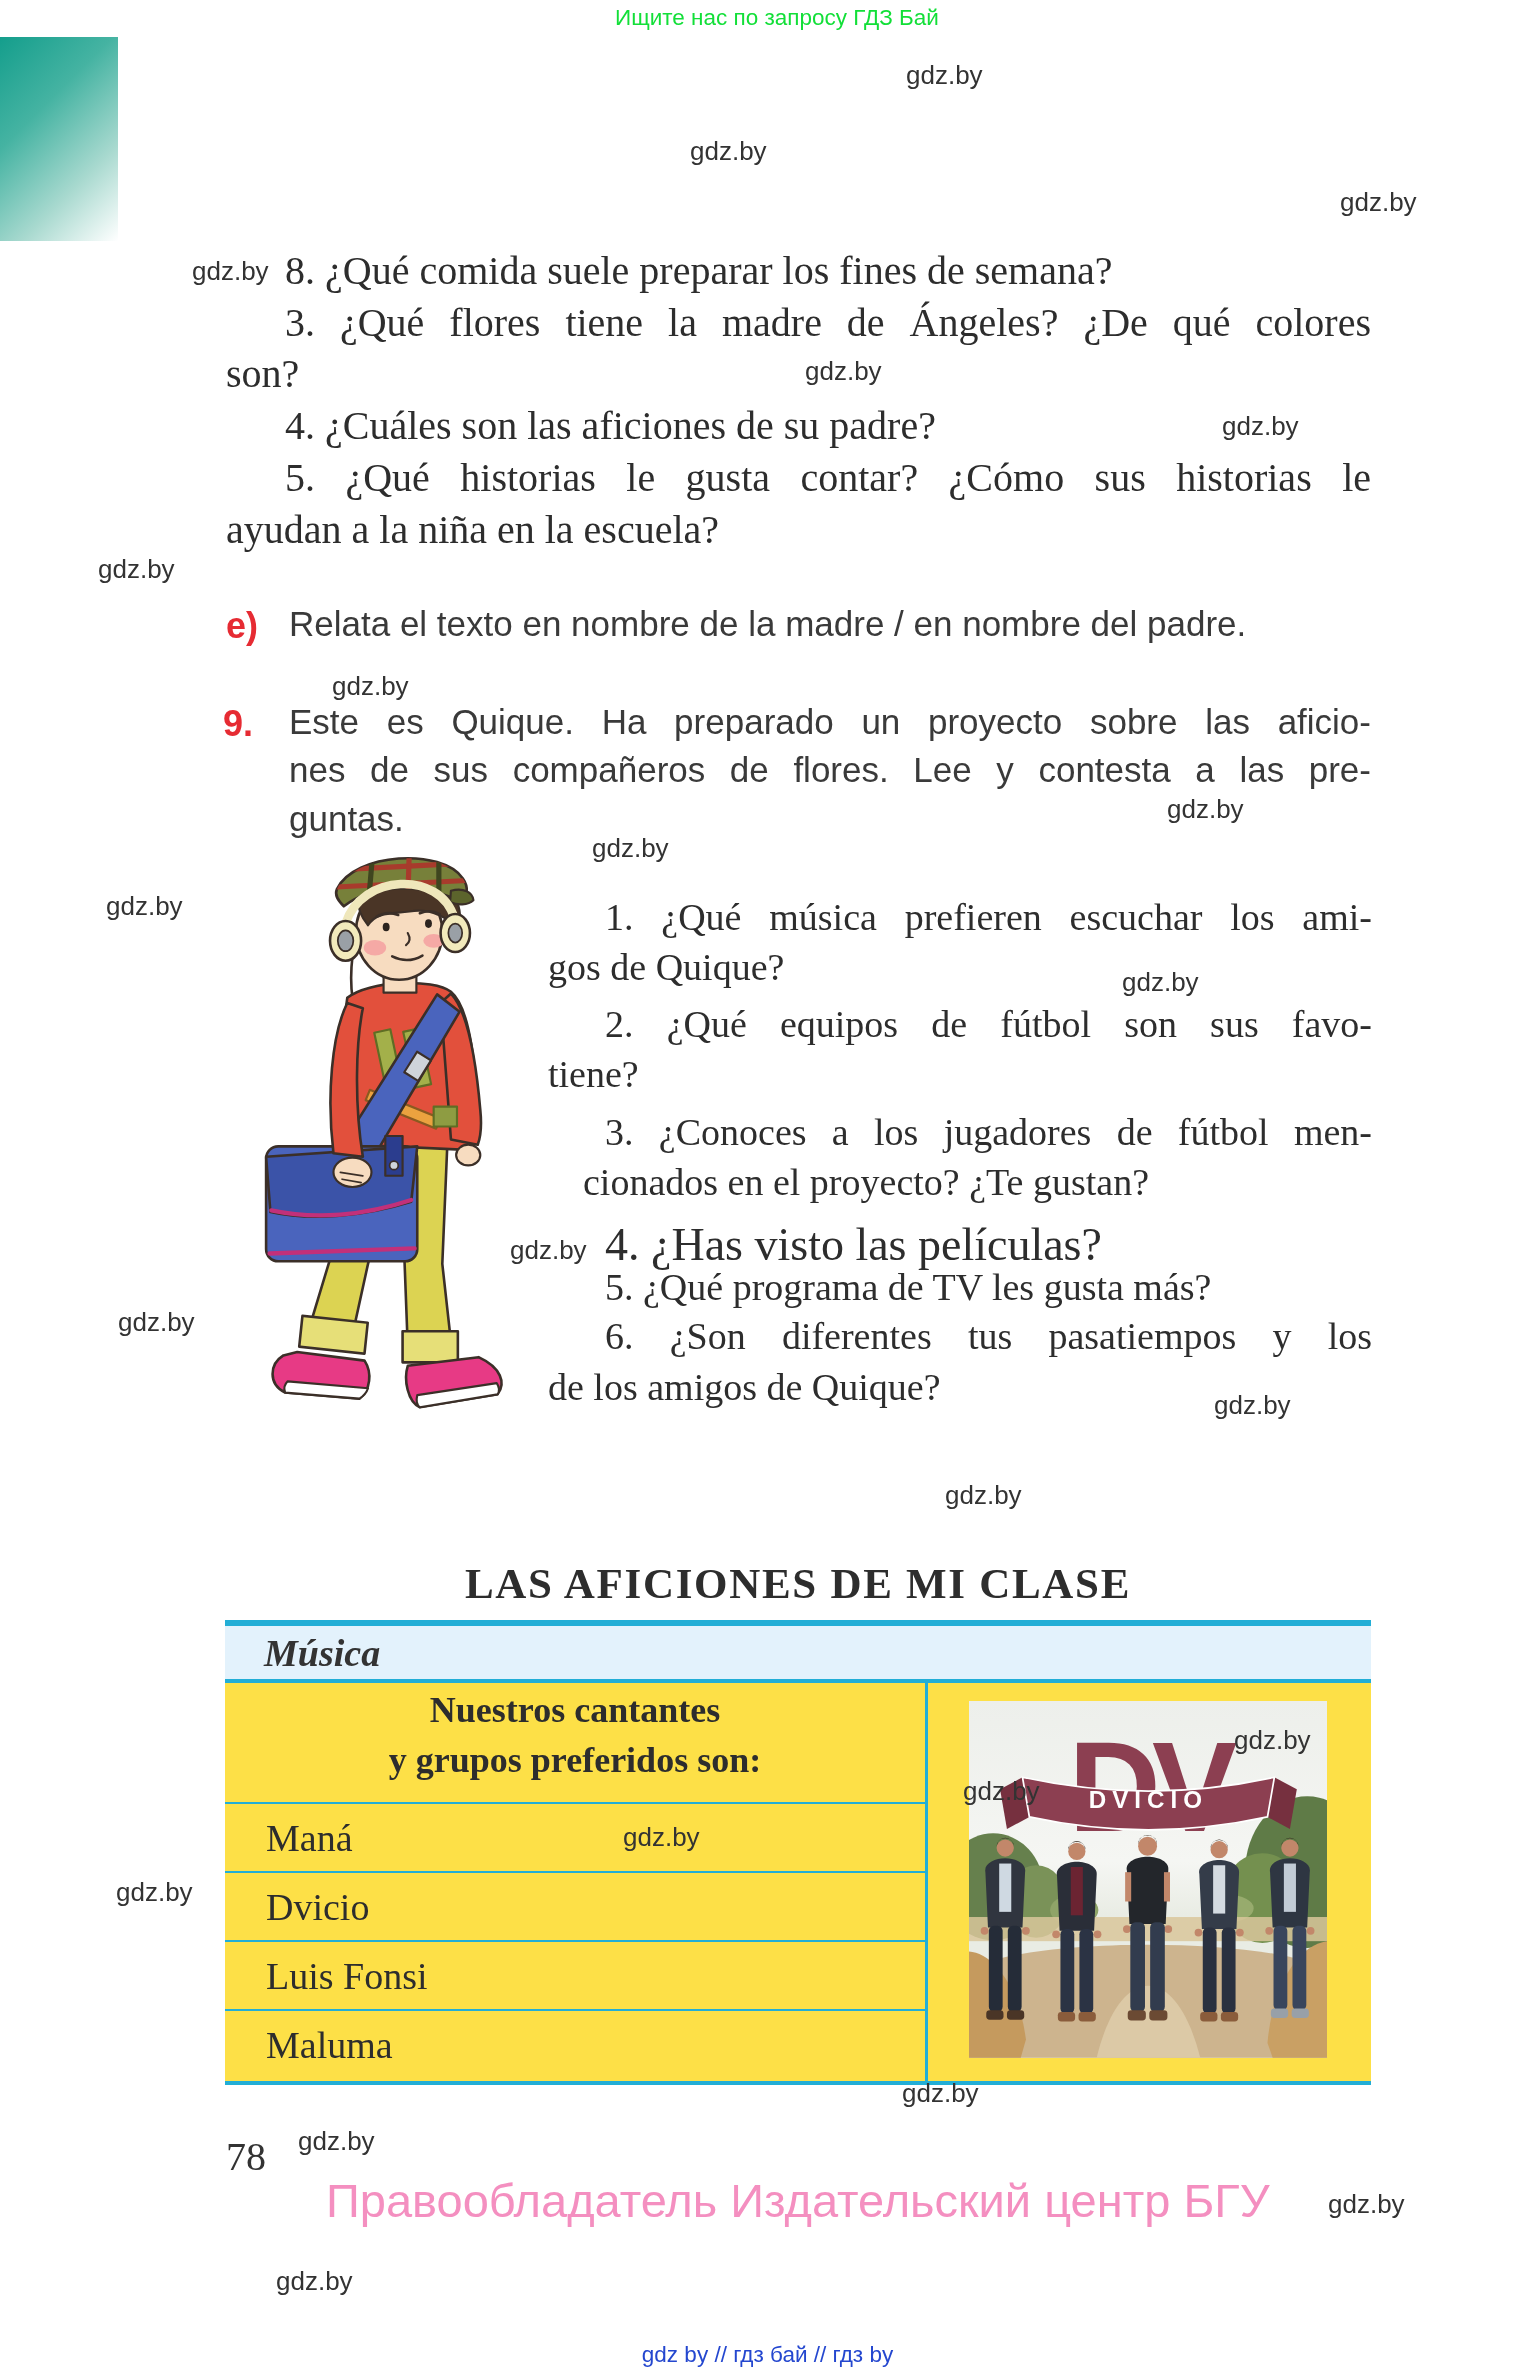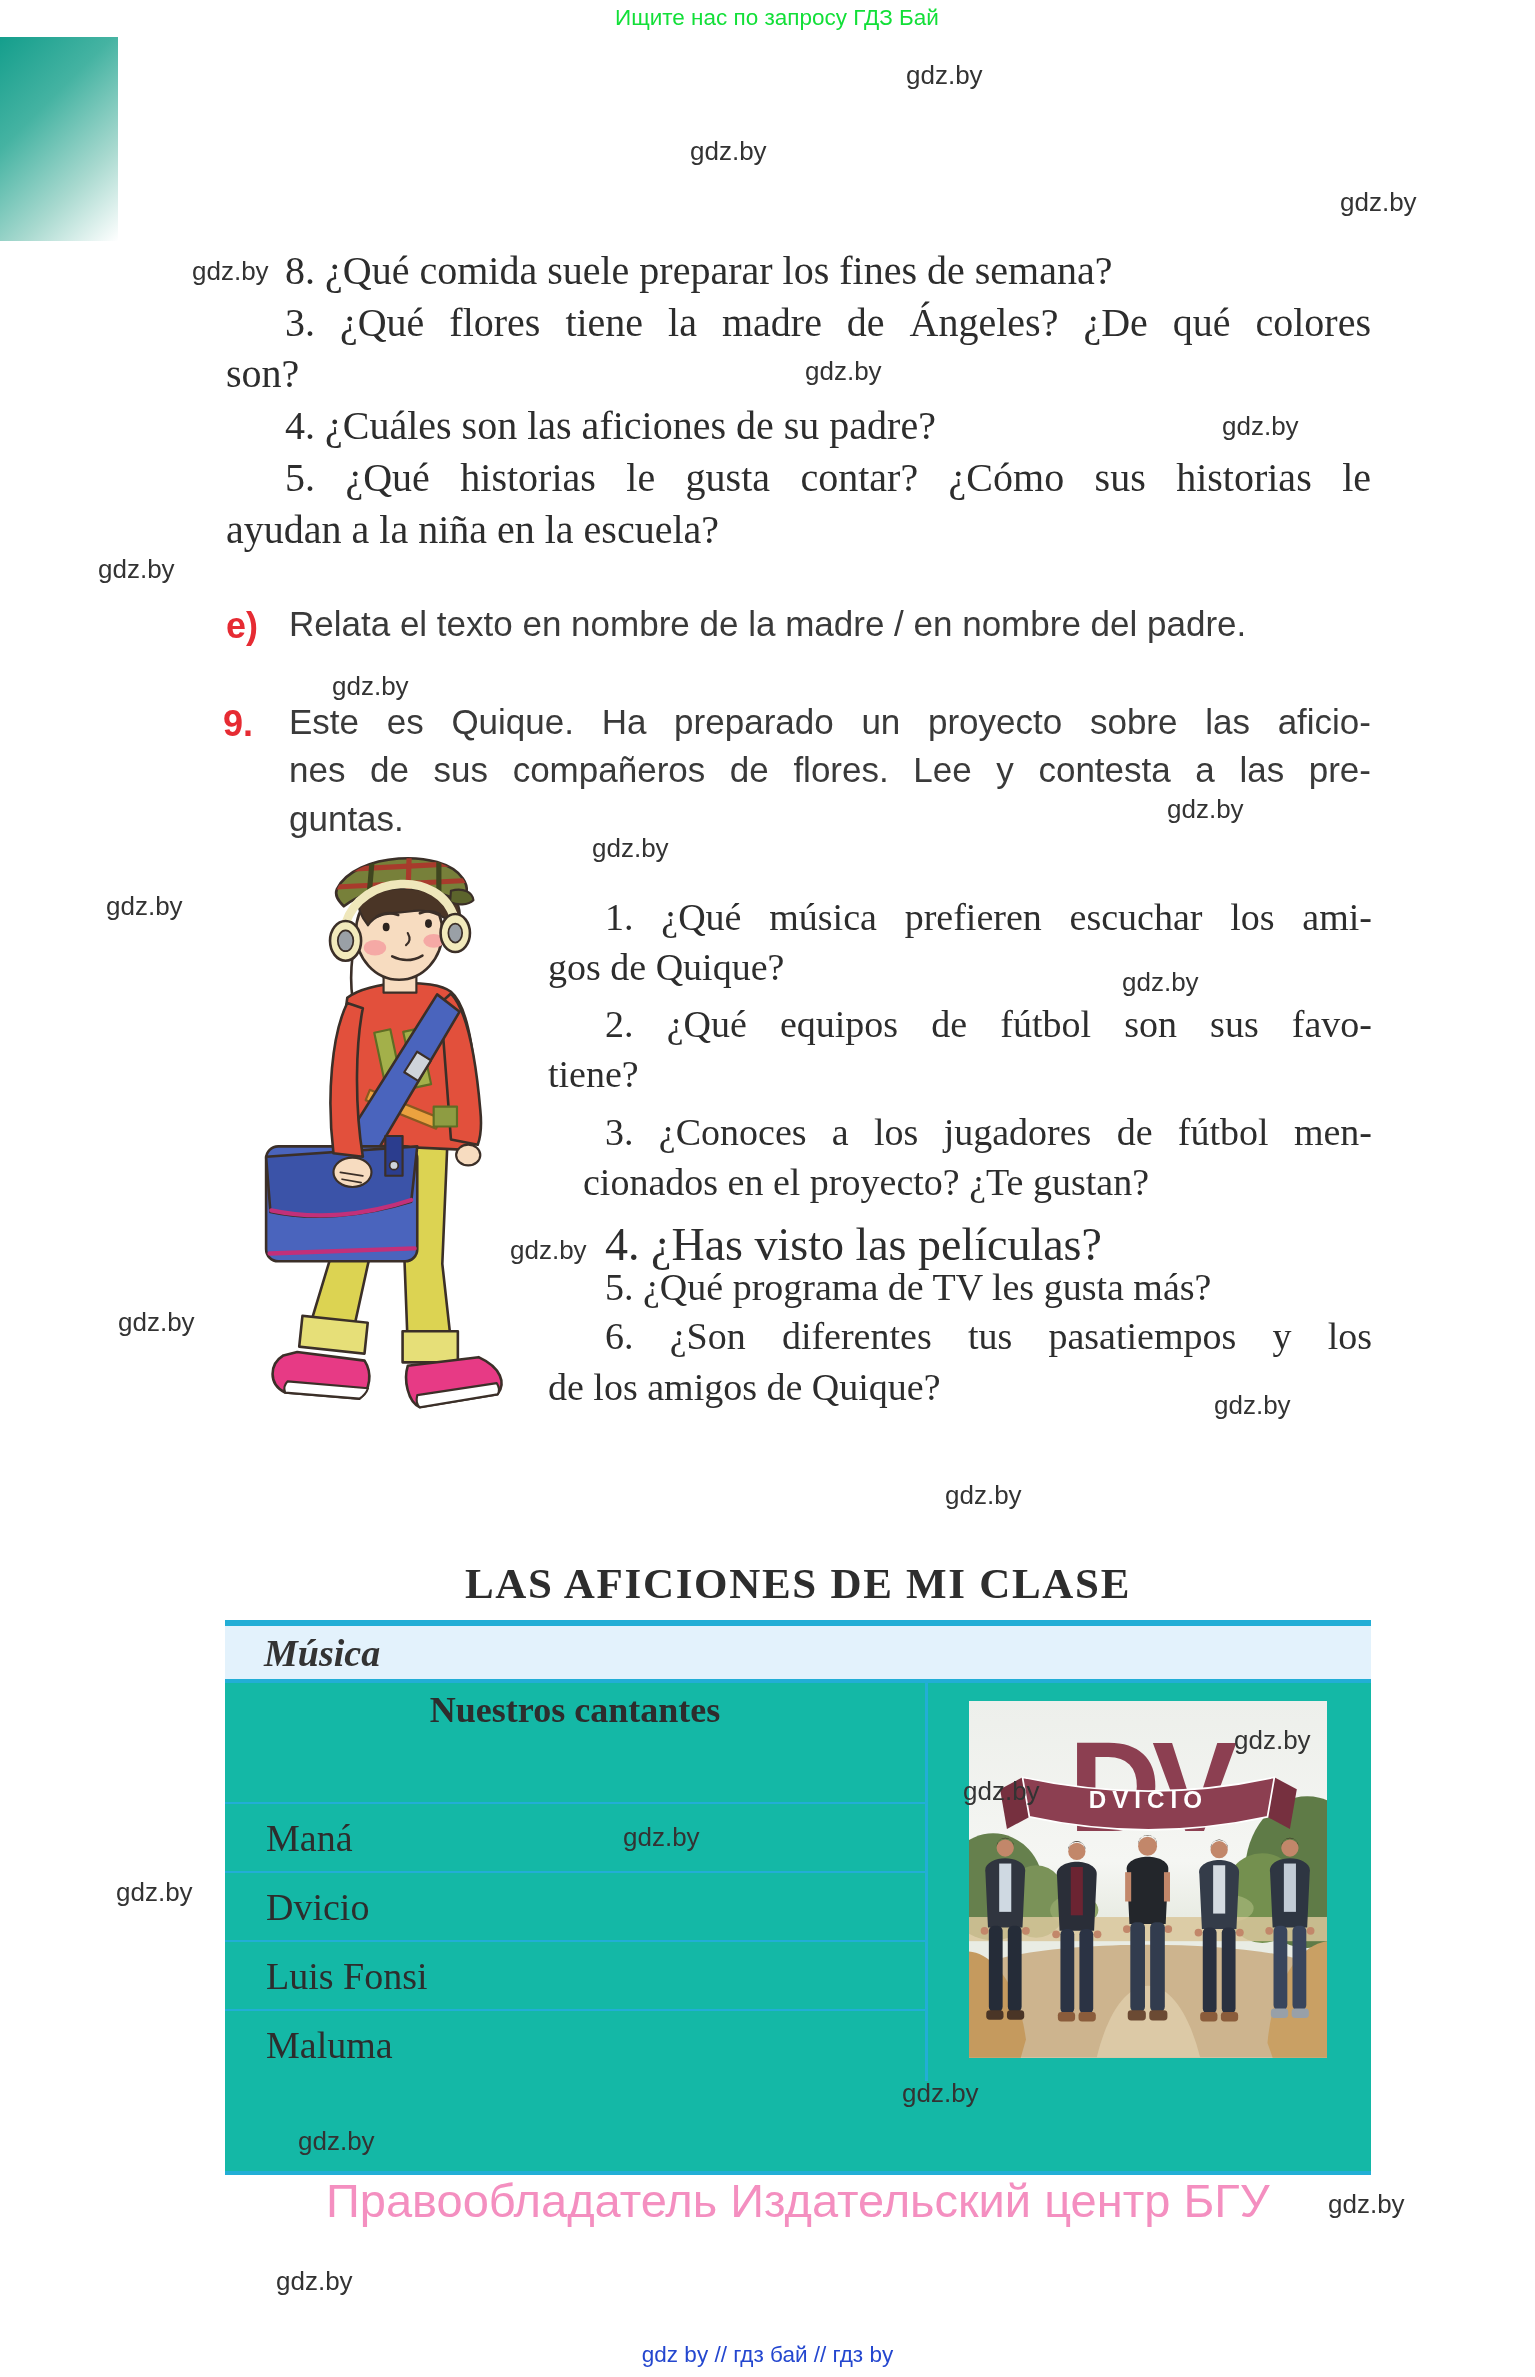--- a/index.html
+++ b/index.html
@@ -23,21 +23,21 @@
   
   .proj-title{position:absolute;left:225px;top:1559px;width:1146px;text-align:center;
     font-family:"Liberation Serif",serif;font-weight:bold;font-size:43px;letter-spacing:1.7px;color:#2d2d2d;}
   
   .afic-table{position:absolute;left:225px;top:1620px;width:1146px;z-index:3;}
   .t-top{height:6px;background:#22aed6;}
   .t-header{height:53px;background:#e3f2fc;display:flex;align-items:center;}
   .t-header-label{font-family:"Liberation Serif",serif;font-weight:bold;font-style:italic;
     font-size:38px;color:#333;padding-left:39px;}
   .t-hdiv{height:4.3px;background:#22aed6;}
-  .t-body{position:relative;height:488px;background:#14b8a6;}
+  .t-body{position:relative;height:398px;background:#fde047;}
   .t-left{position:absolute;left:0;top:0;width:700px;height:398px;}
   .t-colhead{height:119px;text-align:center;font-family:"Liberation Serif",serif;
     font-weight:bold;font-size:36px;color:#2d2d2d;line-height:1.38;padding-top:2.6px;box-sizing:border-box;}
   .t-row{height:69px;border-top:2.6px solid #22aed6;box-sizing:border-box;
     font-family:"Liberation Serif",serif;font-size:38px;color:#2d2d2d;
     display:flex;align-items:center;padding-left:41px;}
   .t-vdiv{position:absolute;left:700px;top:0;width:2.6px;height:398px;background:#22aed6;}
   .t-right{position:absolute;left:702px;top:0;width:444px;height:398px;}
   .t-bottom{height:3.5px;background:#22aed6;}
   
@@ -180,20 +180,21 @@
   <div class="afic-table">
     <div class="t-top"></div>
     <div class="t-header">
       <span class="t-header-label">Música</span>
     </div>
     <div class="t-hdiv"></div>
     <div class="t-body">
       <div class="t-left">
         <div class="t-colhead">
           <div>Nuestros cantantes</div>
+          <div>y grupos preferidos son:</div>
         </div>
         <div id="artist-rows">
             <div class="t-row">
               <span>Maná</span>
             </div>
             <div class="t-row">
               <span>Dvicio</span>
             </div>
             <div class="t-row">
               <span>Luis Fonsi</span>

